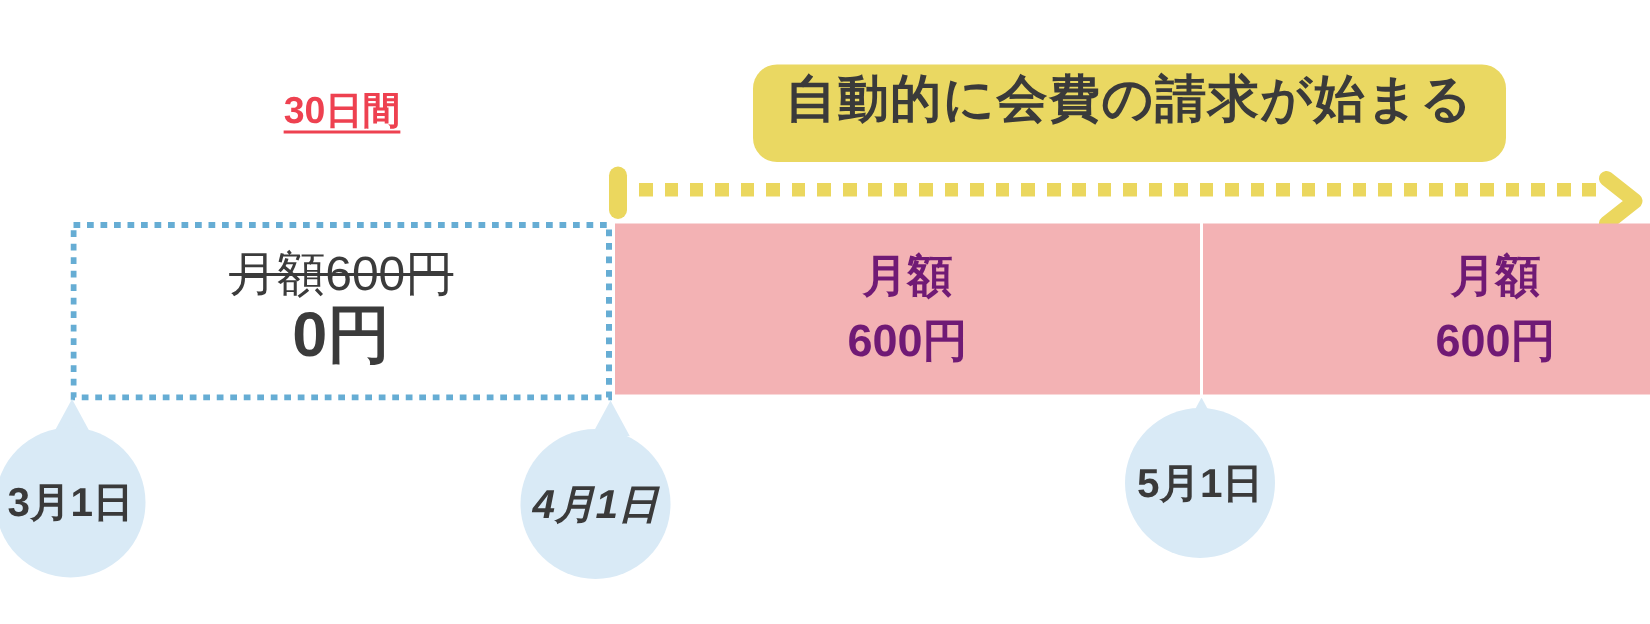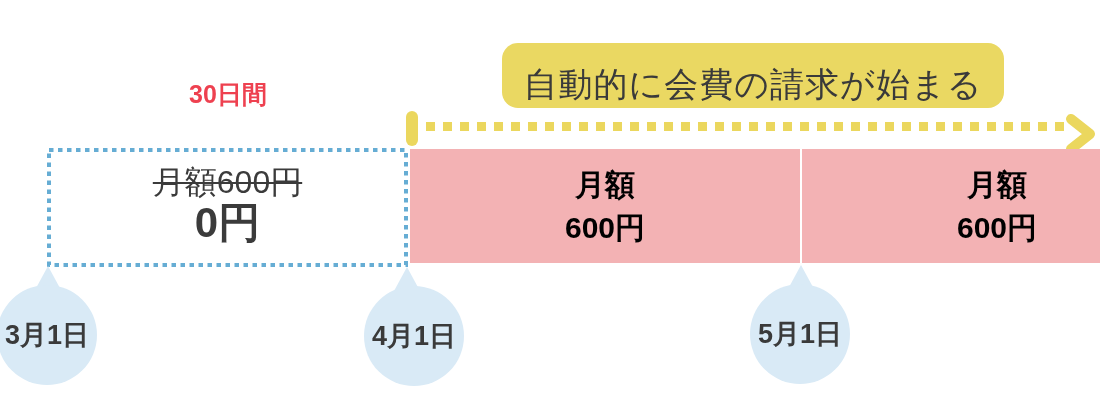--- a/index.html
+++ b/index.html
@@ -13,32 +13,32 @@
   .abs { position: absolute; }
 
   
   .trial-label {
     left: 58px; top: 54px; width: 340px;
     text-align: center;
     color: #ee4150;
     font-size: 25px; font-weight: 600; line-height: 41px;
   }
   .trial-label .line {
+    text-decoration: underline;
     text-decoration-thickness: 2px;
     text-underline-offset: 5px;
-    margin-top: 20px;
   }
 
   
   .badge {
     left: 502px; top: 43px; width: 502px; height: 65px;
     background: #ead862;
     border-radius: 16px;
-    display: flex; align-items: flex-end; justify-content: center;
-    font-size: 34px; font-weight: 400; color: #3a3a3a;
+    display: flex; align-items: flex-start; justify-content: center;
+    font-size: 34px; font-weight: 700; color: #3a3a3a;
     letter-spacing: 1px;
     white-space: nowrap;
   }
 
   
   .arrow-cap {
     left: 406px; top: 111px; width: 12px; height: 35px;
     background: #ebd75e; border-radius: 6px;
   }
   .arrow-dots {
@@ -60,21 +60,21 @@
     text-decoration: line-through;
     text-decoration-thickness: 2px;
   }
   .free-price { font-size: 42px; line-height: 50px; font-weight: 600; }
 
   
   .pink-box {
     top: 149px; height: 114px; width: 390px;
     background: #f3b2b4;
     display: flex; flex-direction: column; align-items: center; justify-content: center;
-    color: #000000; font-size: 30px; font-weight: 600; line-height: 43px;
+    color: #701a75; font-size: 30px; font-weight: 600; line-height: 43px;
   }
   .pink-left  { left: 410px; }
   .pink-right { left: 802px; }
 
   
   .balloon-circle {
     width: 100px; height: 100px; border-radius: 50%;
     background: #d9eaf6;
     display: flex; align-items: center; justify-content: center;
     font-size: 27px; font-weight: 600; color: #3a3a3a;
@@ -123,22 +123,22 @@
     <div>月額</div>
     <div>600円</div>
   </div>
 
   <div class="abs balloon-tip" style="left:35px; top:266px;"></div>
   <div class="abs balloon-circle" style="left:-3px; top:285px;">
     <span>3月1日</span>
   </div>
 
   <div class="abs balloon-tip" style="left:394px; top:267px;"></div>
-  <div class="abs balloon-circle" style="left:364px; top:286px;">
+  <div class="abs balloon-circle" style="left:347px; top:286px;font-style:italic;">
     <span>4月1日</span>
   </div>
 
   <div class="abs balloon-tip" style="left:788px; top:265px;"></div>
-  <div class="abs balloon-circle" style="left:750px; top:284px;align-items:center;">
+  <div class="abs balloon-circle" style="left:750px; top:272px;align-items:center;">
     <span>5月1日</span>
   </div>
 
 </div>
 
 </body></html>

